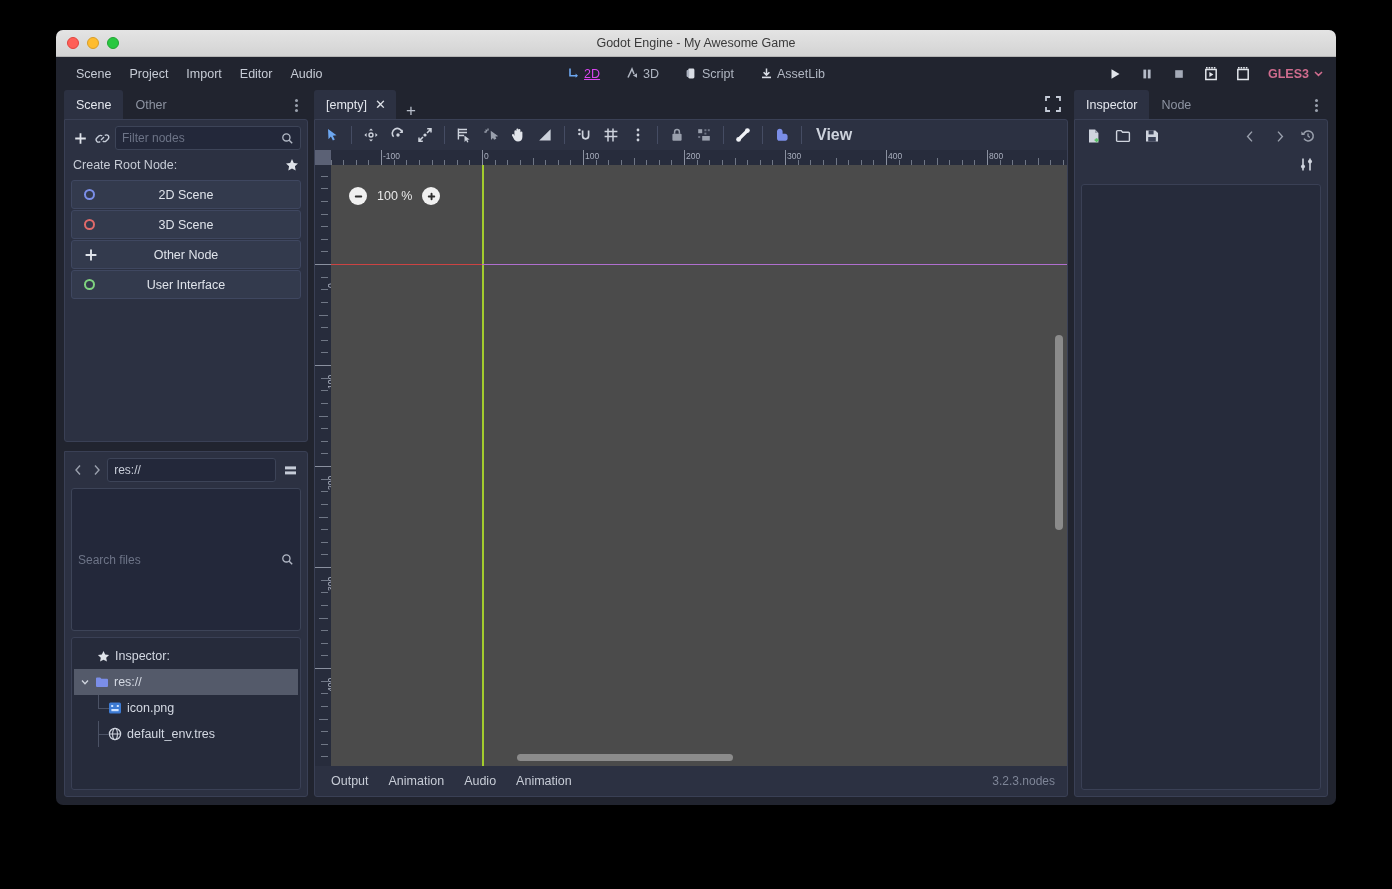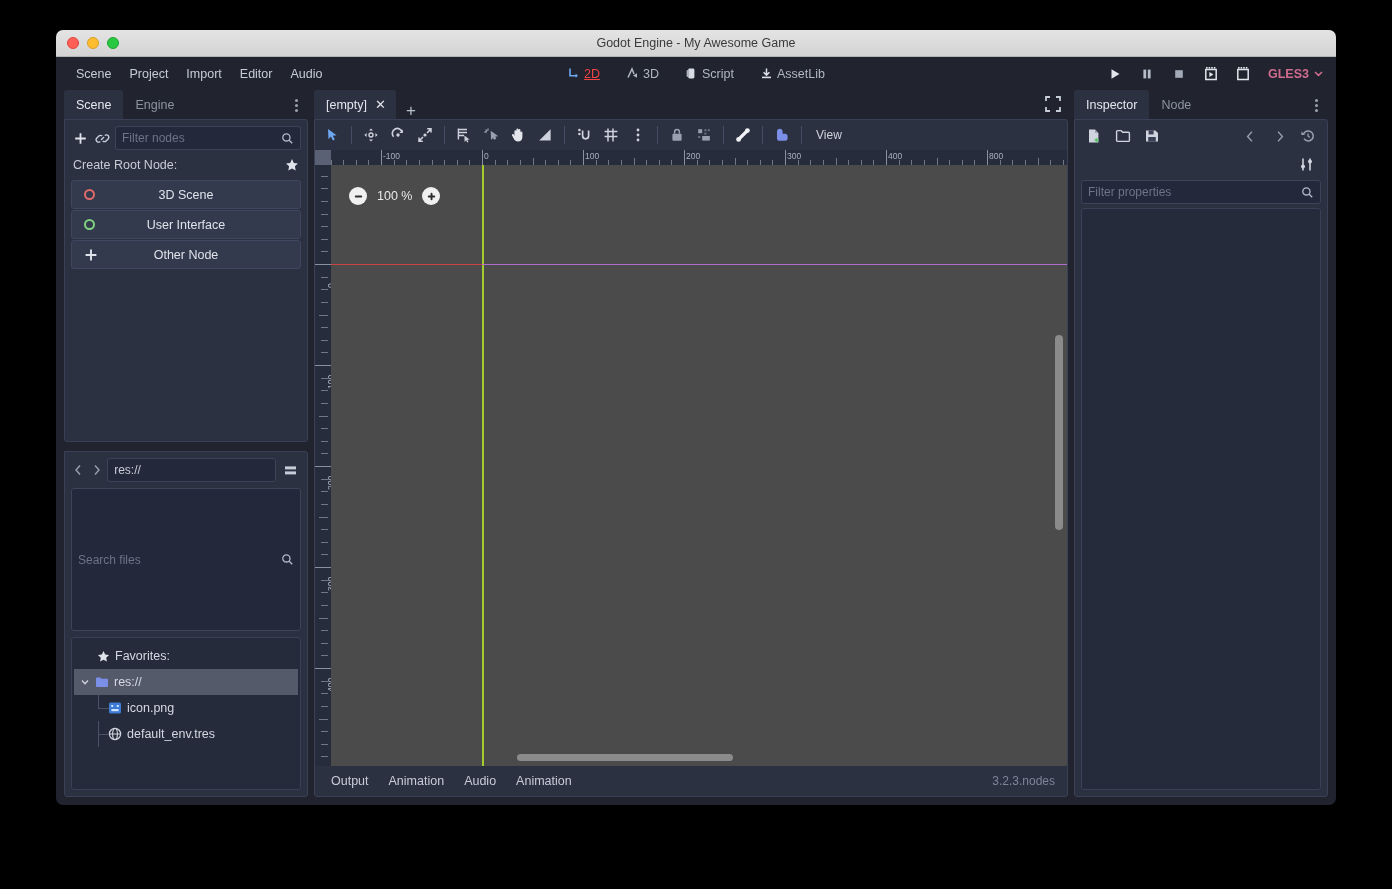--- a/index.html
+++ b/index.html
@@ -51,21 +51,21 @@
     position: absolute; left: 0; right: 0;
     display: flex; justify-content: center; align-items: center; gap: 14px;
     pointer-events: none;
   }
   .ctab {
     display: flex; align-items: center; gap: 4px;
     font-size: 12.5px; color: #b0b6c2;
     padding: 3px 6px; border-radius: 3px;
     pointer-events: auto;
   }
-  .ctab.active { color: #ef4444; text-decoration: underline; }
+  .ctab.active { color: #d946ef; text-decoration: underline; }
   .ctab svg { display: block; }
   .menu-right {
     position: absolute; right: 12px;
     display: flex; align-items: center; gap: 10px;
   }
   .playbtn {
     width: 22px; height: 22px;
     display: flex; align-items: center; justify-content: center;
     border-radius: 3px;
   }
@@ -204,21 +204,21 @@
     border-radius: 0 3px 3px 3px;
     flex: 1;
     display: flex; flex-direction: column;
     overflow: hidden;
   }
   .vp-toolbar {
     height: 30px; display: flex; align-items: center;
     padding: 0 4px; gap: 1px;
   }
   .sep { width: 1px; height: 18px; background: #454c63; margin: 0 5px; }
-  .viewmenu { font-size: 12px; color: #cdd2dc; padding: 4px 8px; border-radius: 3px; }
+  .viewmenu { font-size: 16px; color: #cdd2dc; padding: 4px 8px; border-radius: 3px; font-weight: bold; }
 
   .canvas-wrap { flex: 1; position: relative; overflow: hidden; }
   .ruler-corner {
     position: absolute; left: 0; top: 0; width: 16px; height: 15px;
     background: #5b6175;
   }
   .ruler-h {
     position: absolute; left: 16px; right: 0; top: 0; height: 15px;
     background: #272c3c; overflow: hidden;
   }
@@ -383,21 +383,21 @@
     </div>
   </div>
 
   <div class="body">
 
     <div class="col-left">
 
       <div style="display:flex;flex-direction:column;height:352px;">
         <div class="tabrow">
           <div class="ptab active">Scene</div>
-          <div class="ptab">Engine</div>
+          <div class="ptab">Other</div>
           <div class="kebab">
               <i></i>
               <i></i>
               <i></i>
             </div>
         </div>
         <div class="panel">
           <div class="panel-pad">
             <div class="toolrow">
               <div class="tbtn">
@@ -426,37 +426,43 @@
               <span>
                 <svg width="14" height="14" viewBox="0 0 14 14">
                     <path d="M7 1l1.8 3.9 4.2.5-3.1 2.9.8 4.2L7 10.5 3.3 12.5l.8-4.2L1 5.4l4.2-.5z" fill="#dfe3ea"></path>
                   </svg>
               </span>
             </div>
 
             <div>
               <div class="rootbtn">
                 <span class="ico">
+                    <span class="ring"></span>
+                  </span>
+                <span class="lbl">2D Scene</span>
+              </div>
+              <div class="rootbtn">
+                <span class="ico">
                     <span class="ring red"></span>
                   </span>
                 <span class="lbl">3D Scene</span>
-              </div>
-              <div class="rootbtn">
-                <span class="ico">
-                    <span class="ring green"></span>
-                  </span>
-                <span class="lbl">User Interface</span>
               </div>
               <div class="rootbtn">
                 <span class="ico">
                   <svg width="14" height="14" viewBox="0 0 14 14">
                       <path d="M7 1.6v10.8M1.6 7h10.8" stroke="#dfe3ea" stroke-width="1.9"></path>
                     </svg>
                 </span>
                 <span class="lbl">Other Node</span>
+              </div>
+              <div class="rootbtn">
+                <span class="ico">
+                    <span class="ring green"></span>
+                  </span>
+                <span class="lbl">User Interface</span>
               </div>
             </div>
             <div style="flex:1"></div>
           </div>
         </div>
       </div>
 
       <div style="display:flex;flex-direction:column;flex:1;">
         <div class="panel">
           <div class="panel-pad">
@@ -493,21 +499,21 @@
             </div>
 
             <div class="tree">
               <div class="trow">
                 <span style="width:12px"></span>
                 <span>
                   <svg width="13" height="13" viewBox="0 0 14 14">
                       <path d="M7 1l1.8 3.9 4.2.5-3.1 2.9.8 4.2L7 10.5 3.3 12.5l.8-4.2L1 5.4l4.2-.5z" fill="#dfe3ea"></path>
                     </svg>
                 </span>
-                <span>Favorites:</span>
+                <span>Inspector:</span>
               </div>
               <div class="trow sel">
                 <span>
                   <svg width="10" height="10" viewBox="0 0 10 10">
                       <path d="M2 3.5L5 6.8 8 3.5" stroke="#cfd4de" stroke-width="1.3" fill="none"></path>
                     </svg>
                 </span>
                 <span>
                   <svg width="14" height="12" viewBox="0 0 14 12">
                       <path d="M1 2.4a1 1 0 011-1h3.2l1.2 1.4H12a1 1 0 011 1v6.2a1 1 0 01-1 1H2a1 1 0 01-1-1z" fill="#7b8ee8"></path>
@@ -880,29 +886,18 @@
         </div>
         <div class="insp-tools2">
           <div class="tbtn">
             <svg width="17" height="17" viewBox="0 0 17 17">
                 <path d="M5 2.6v11.8M12 2.6v11.8" stroke="#cfd4de" stroke-width="1.6"></path>
                 <circle cx="5" cy="10.6" r="2" fill="#cfd4de"></circle>
                 <circle cx="12" cy="5.6" r="2" fill="#cfd4de"></circle>
               </svg>
           </div>
         </div>
-        <div style="padding:0 6px;">
-          <div class="field">
-            <input placeholder="Filter properties" style="">
-            <span>
-              <svg width="13" height="13" viewBox="0 0 13 13">
-                  <circle cx="5.4" cy="5.4" r="3.6" stroke="#b3b9c6" stroke-width="1.3" fill="none"></circle>
-                  <path d="M8.2 8.2l3 3" stroke="#b3b9c6" stroke-width="1.4"></path>
-                </svg>
-            </span>
-          </div>
-        </div>
         <div class="insp-list"></div>
       </div>
     </div>
 
   </div>
 </div>
 
 </body></html>

